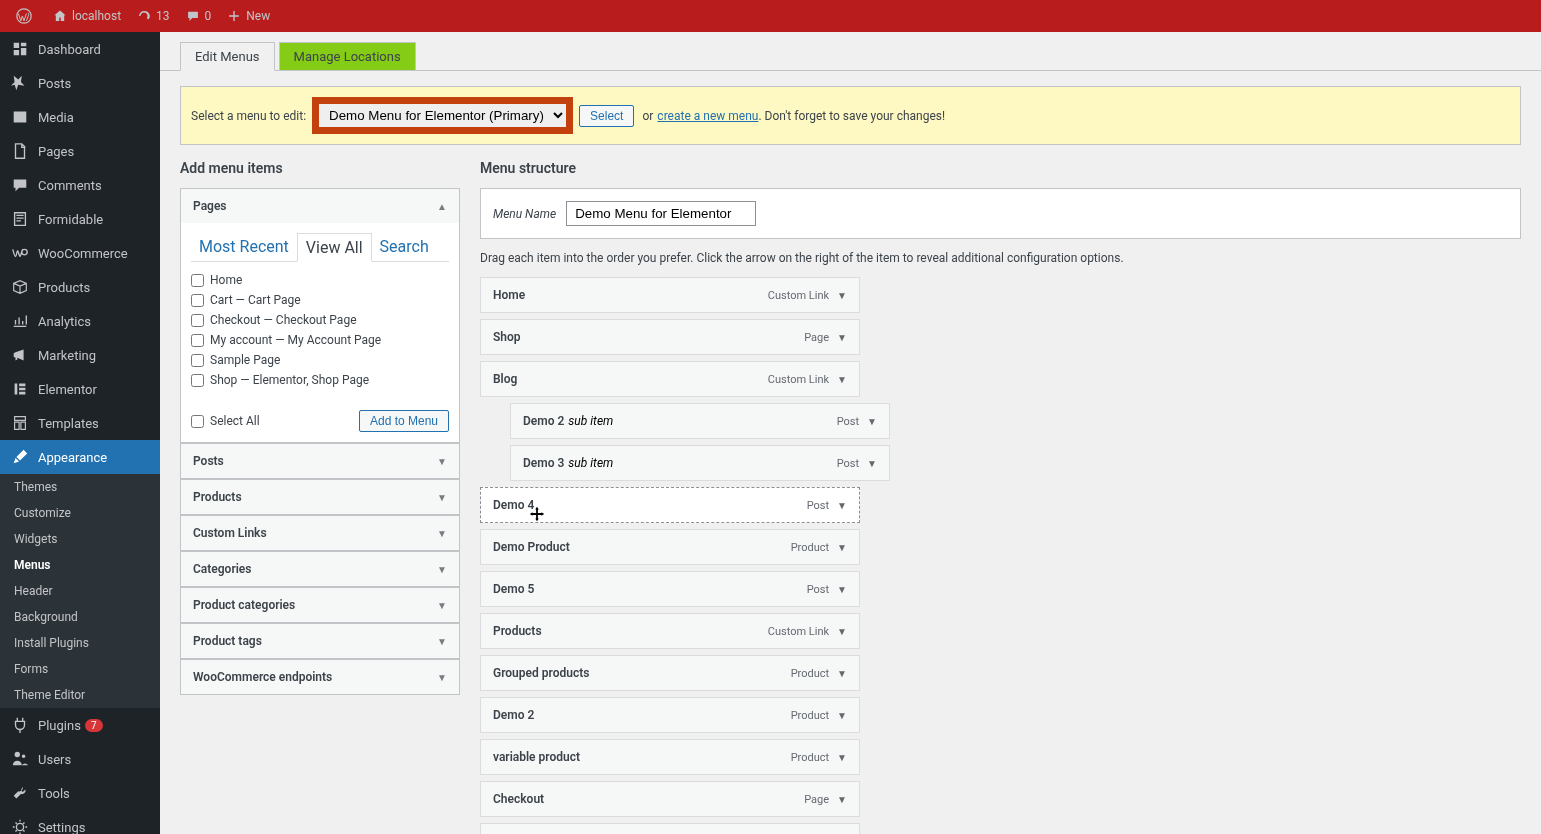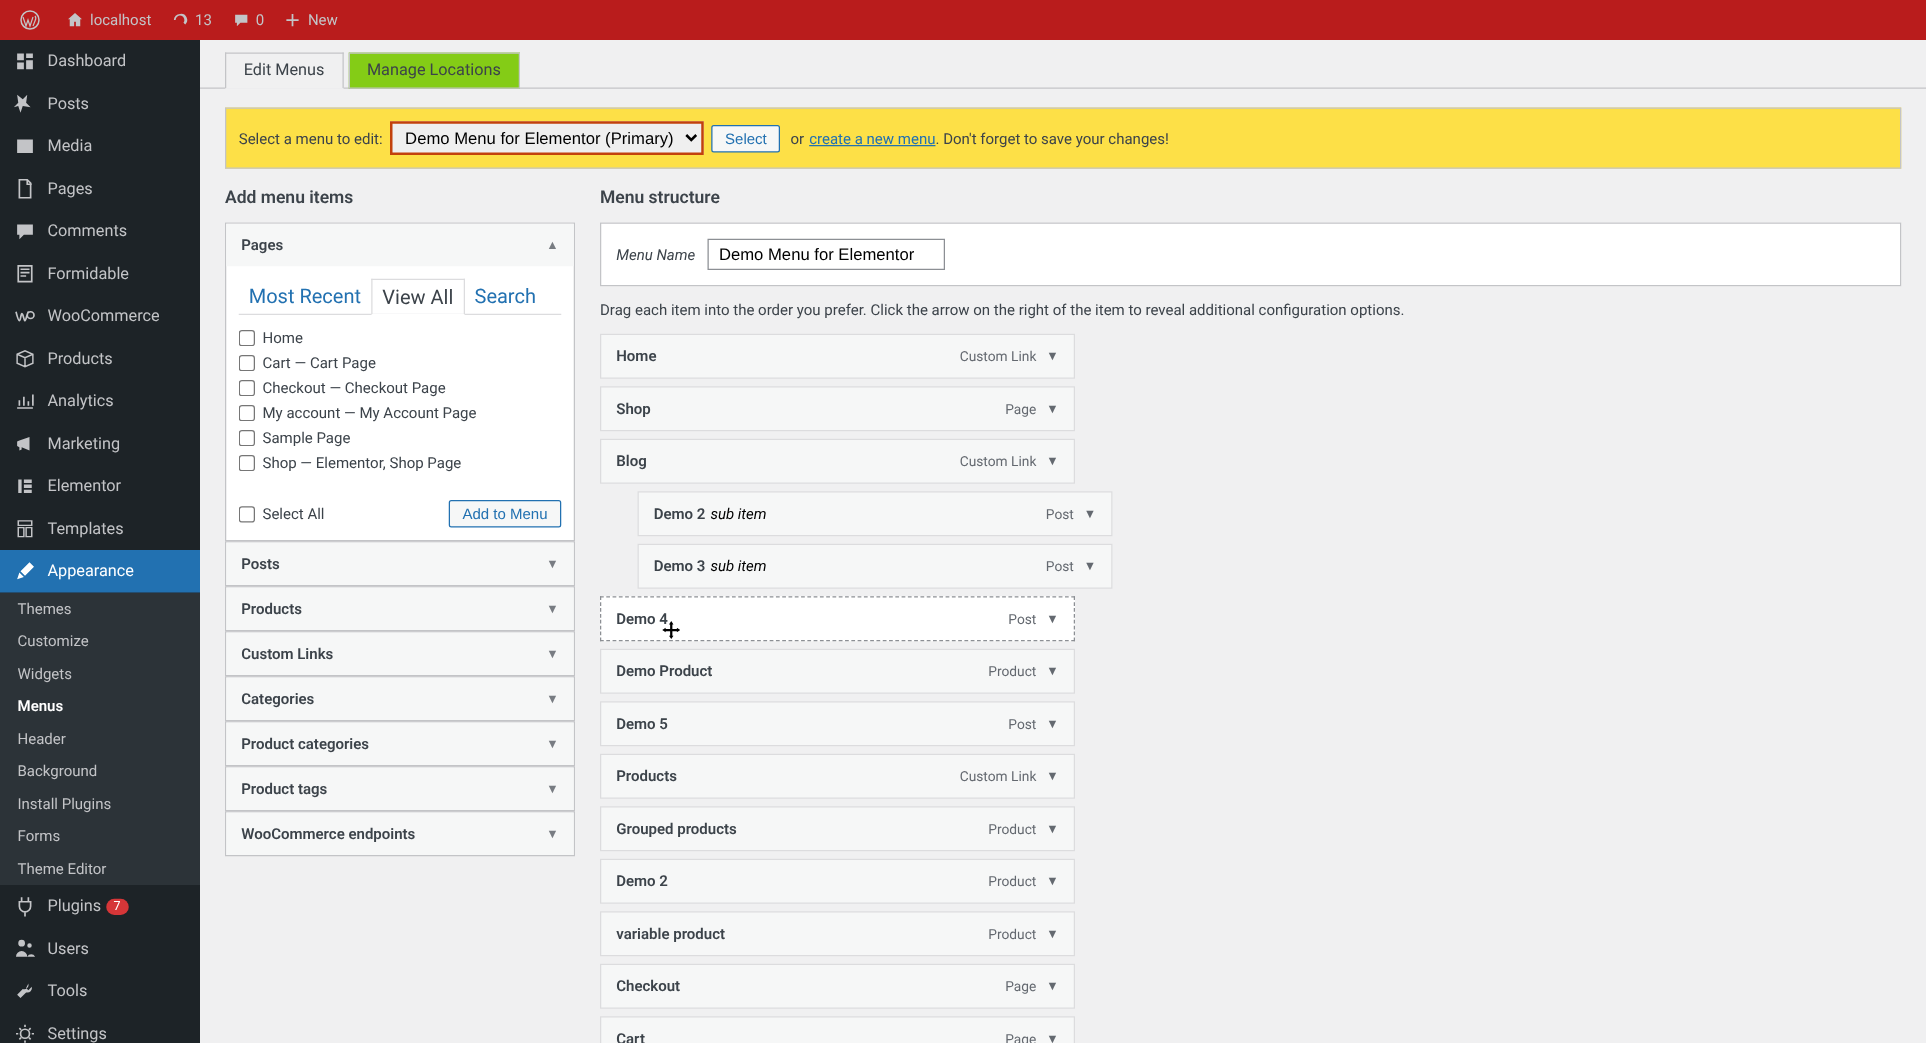--- a/index.html
+++ b/index.html
@@ -14,22 +14,22 @@
 .sidebar-item.active::after { content: ''; position: absolute; right: -8px; top: 50%; transform: translateY(-50%); border: 8px solid transparent; border-right-color: #f0f0f1; }
 .sidebar-item .icon { width: 20px; margin-right: 8px; display: flex; justify-content: center; }
 .sidebar-sub { background: #2c3338; }
 .sidebar-sub-item { padding: 6px 12px 6px 14px; cursor: pointer; color: #c3c4c7; font-size: 12px; }
 .sidebar-sub-item.active { color: #fff; font-weight: 600; }
 .sidebar-item .badge { background: #d63638; color: #fff; border-radius: 9px; font-size: 10px; padding: 1px 6px; margin-left: 4px; }
 .content { flex: 1; padding: 0; overflow-x: hidden; }
 .tabs { padding: 10px 20px 0 20px; border-bottom: 1px solid #c3c4c7; display: flex; }
 .tab { padding: 6px 14px; border: 1px solid #c3c4c7; background: #84cc16; margin-right: 4px; margin-bottom: -1px; cursor: pointer; font-size: 13px; }
 .tab.active { background: #f0f0f1; border-bottom-color: #f0f0f1; }
-.menu-select-bar { margin: 15px 20px; padding: 10px; border: 1px solid #c3c4c7; background: #fde047; display: flex; align-items: center; font-size: 12px; }
-.menu-select-bar select { margin: 0 6px; padding: 3px 6px; border: 2px solid #c2410c; }
+.menu-select-bar { margin: 15px 20px; padding: 10px; border: 1px solid #c3c4c7; background: #fef9c3; display: flex; align-items: center; font-size: 12px; }
+.menu-select-bar select { margin: 0 6px; padding: 3px 6px; border: 7px solid #c2410c; }
 .btn-secondary { padding: 3px 10px; border: 1px solid #2271b1; color: #2271b1; background: #f6f7f7; cursor: pointer; font-size: 12px; border-radius: 2px; }
 .menu-select-bar a { color: #2271b1; text-decoration: underline; }
 .columns { display: flex; padding: 0 20px; gap: 20px; }
 .left-col { width: 280px; }
 .right-col { flex: 1; }
 .section-title { font-size: 14px; font-weight: 600; margin-bottom: 12px; }
 .accordion { border: 1px solid #c3c4c7; background: #fff; margin-bottom: 0; }
 .accordion-header { padding: 10px 12px; font-weight: 600; font-size: 12px; display: flex; justify-content: space-between; align-items: center; border-top: 1px solid #c3c4c7; cursor: pointer; background: #f6f7f7; }
 .accordion:first-of-type .accordion-header:first-child { border-top: none; }
 .accordion-header:first-child { border-top: none; }

